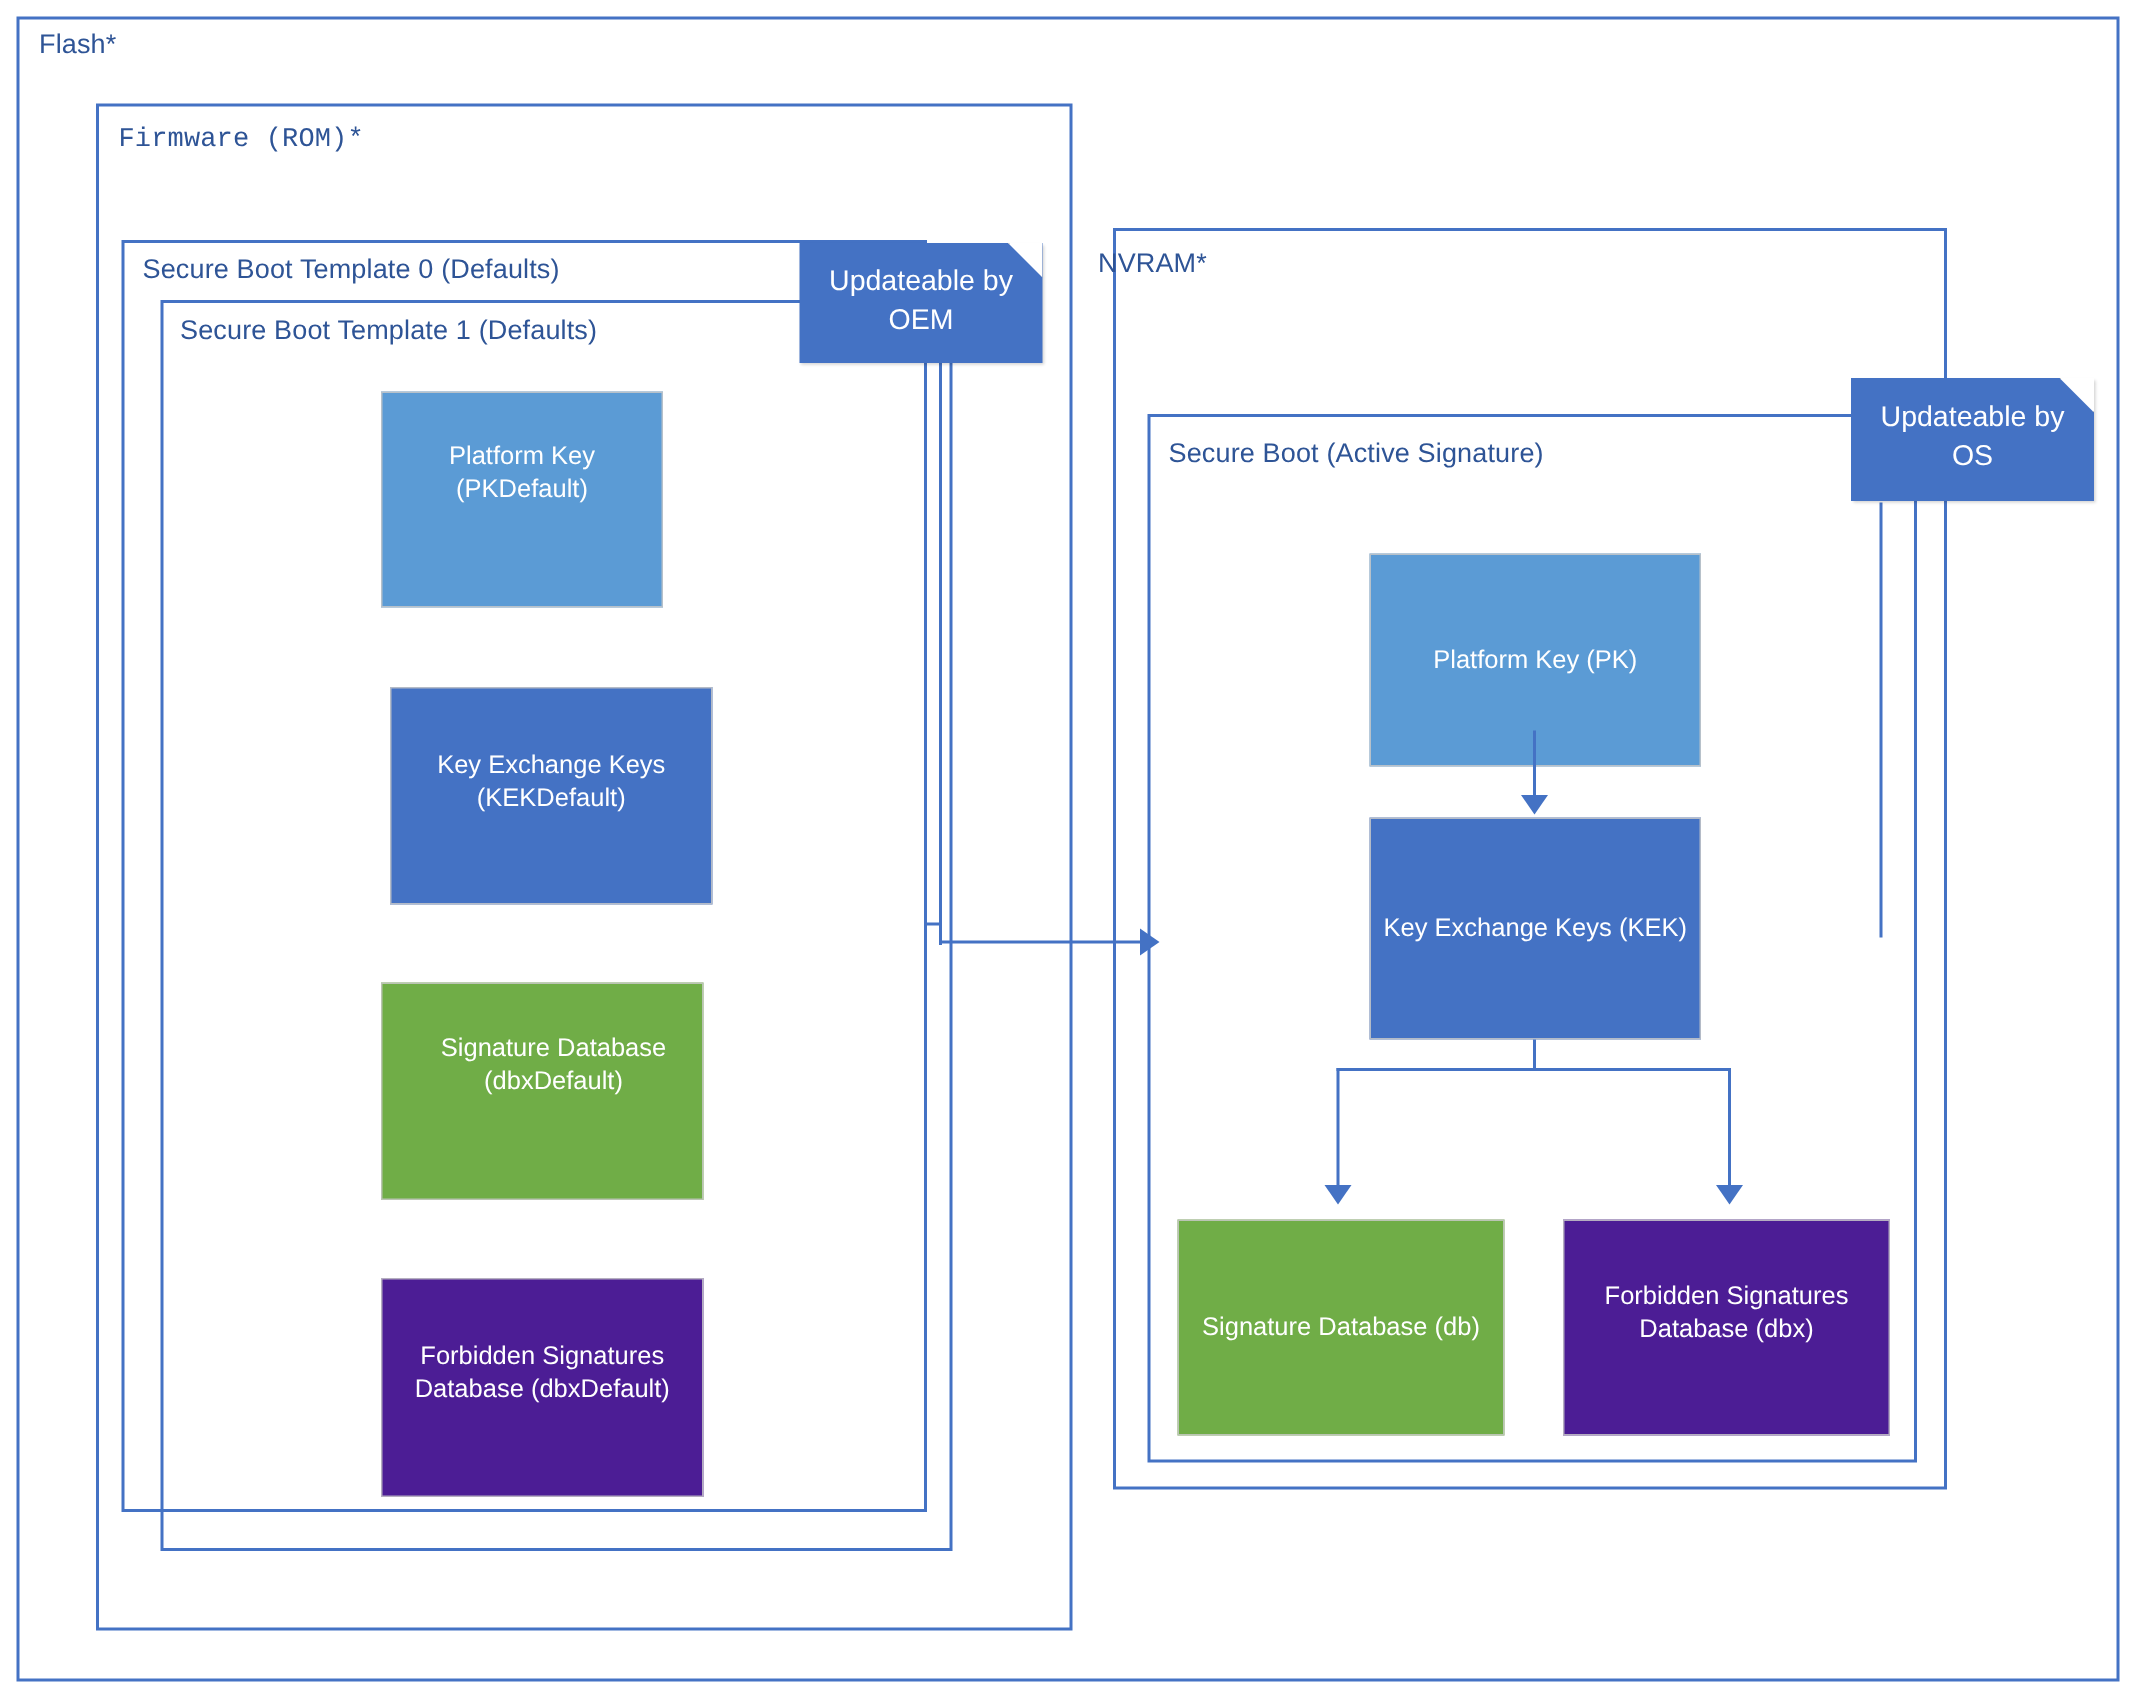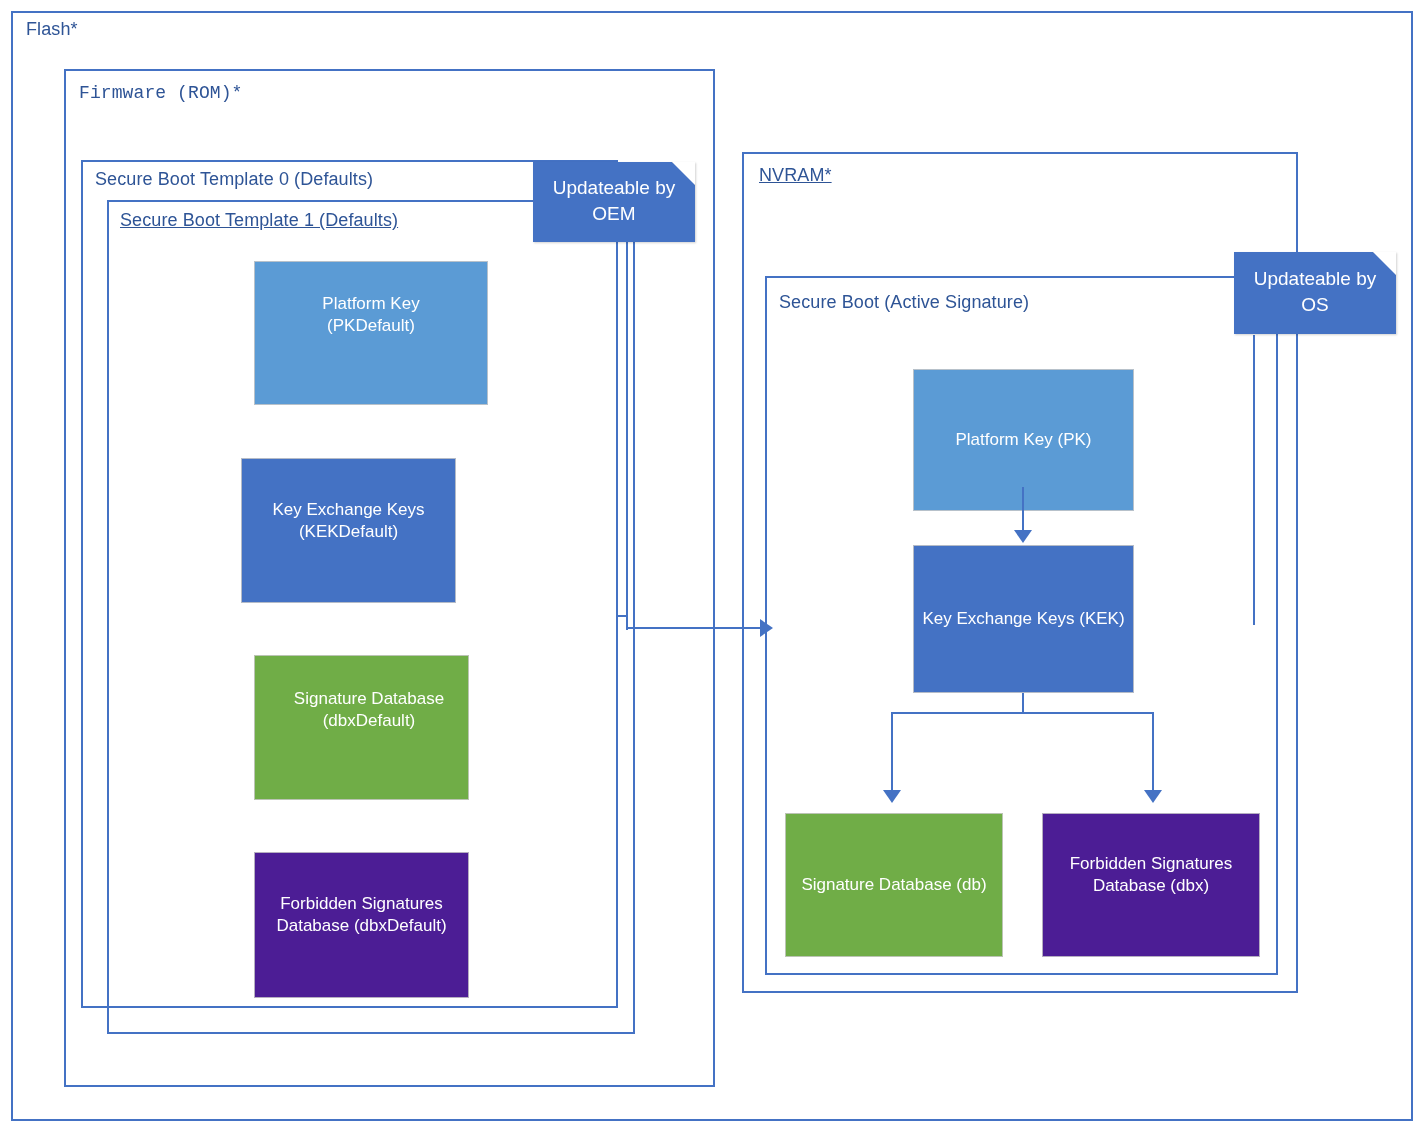--- a/index.html
+++ b/index.html
@@ -118,30 +118,30 @@
   <div class="container-box" style="left:11px; top:11px; width:1402px; height:1110px;"></div>
   <div class="container-label" style="left:26px; top:20px;">Flash*</div>
 
   <div class="container-box" style="left:64px; top:69px; width:651px; height:1018px;"></div>
   <div class="container-label" style="left:79px; top:84px;font-family:Liberation Mono, monospace;">Firmware (ROM)*</div>
 
   <div class="container-box" style="left:81px; top:160px; width:537px; height:848px;"></div>
   <div class="container-label" style="left:95px; top:170px;">Secure Boot Template 0 (Defaults)</div>
 
   <div class="container-box" style="left:107px; top:200px; width:528px; height:834px;"></div>
-  <div class="container-label" style="left:120px; top:211px;text-decoration:underline;">Secure Boot Template 1 (Defaults)</div>
-
-  <div class="data-box box-pk nudge-up" style="left:254px; top:261px; width:234px; height:144px;">
+  <div class="container-label" style="left:120px; top:211px;">Secure Boot Template 1 (Defaults)</div>
+
+  <div class="data-box box-pk nudge-up" style="left:254px; top:261px; width:188px; height:144px;">
     <span class="txt">
       <span>Platform Key</span><br>
       <span>(PKDefault)</span>
     </span>
   </div>
 
-  <div class="data-box box-kek nudge-up-sm" style="left:241px; top:458px; width:215px; height:145px;">
+  <div class="data-box box-kek nudge-up-sm" style="left:260px; top:458px; width:215px; height:145px;">
     <span class="txt">
       <span>Key Exchange Keys</span><br>
       <span>(KEKDefault)</span>
     </span>
   </div>
 
   <div class="data-box box-db nudge-up" style="left:254px; top:655px; width:215px; height:145px;padding-left:23px;">
     <span class="txt">
       <span>Signature Database</span><br>
       <span>(dbxDefault)</span>
@@ -149,21 +149,21 @@
   </div>
 
   <div class="data-box box-dbx nudge-up-sm" style="left:254px; top:852px; width:215px; height:146px;">
     <span class="txt">
       <span>Forbidden Signatures</span><br>
       <span>Database (dbxDefault)</span>
     </span>
   </div>
 
   <div class="container-box" style="left:742px; top:152px; width:556px; height:841px;"></div>
-  <div class="container-label" style="left:759px; top:166px;text-decoration:underline;">NVRAM*</div>
+  <div class="container-label" style="left:732px; top:166px;">NVRAM*</div>
 
   <div class="container-box" style="left:765px; top:276px; width:513px; height:699px;"></div>
   <div class="container-label" style="left:779px; top:293px;">Secure Boot (Active Signature)</div>
 
   <div class="data-box box-pk" style="left:913px; top:345px; width:221px; height:142px;margin-top:24px;">
     <span class="txt">Platform Key (PK)</span>
   </div>
 
   <div class="data-box box-kek" style="left:913px; top:545px; width:221px; height:148px;">
     <span class="txt">Key Exchange Keys (KEK)</span>

